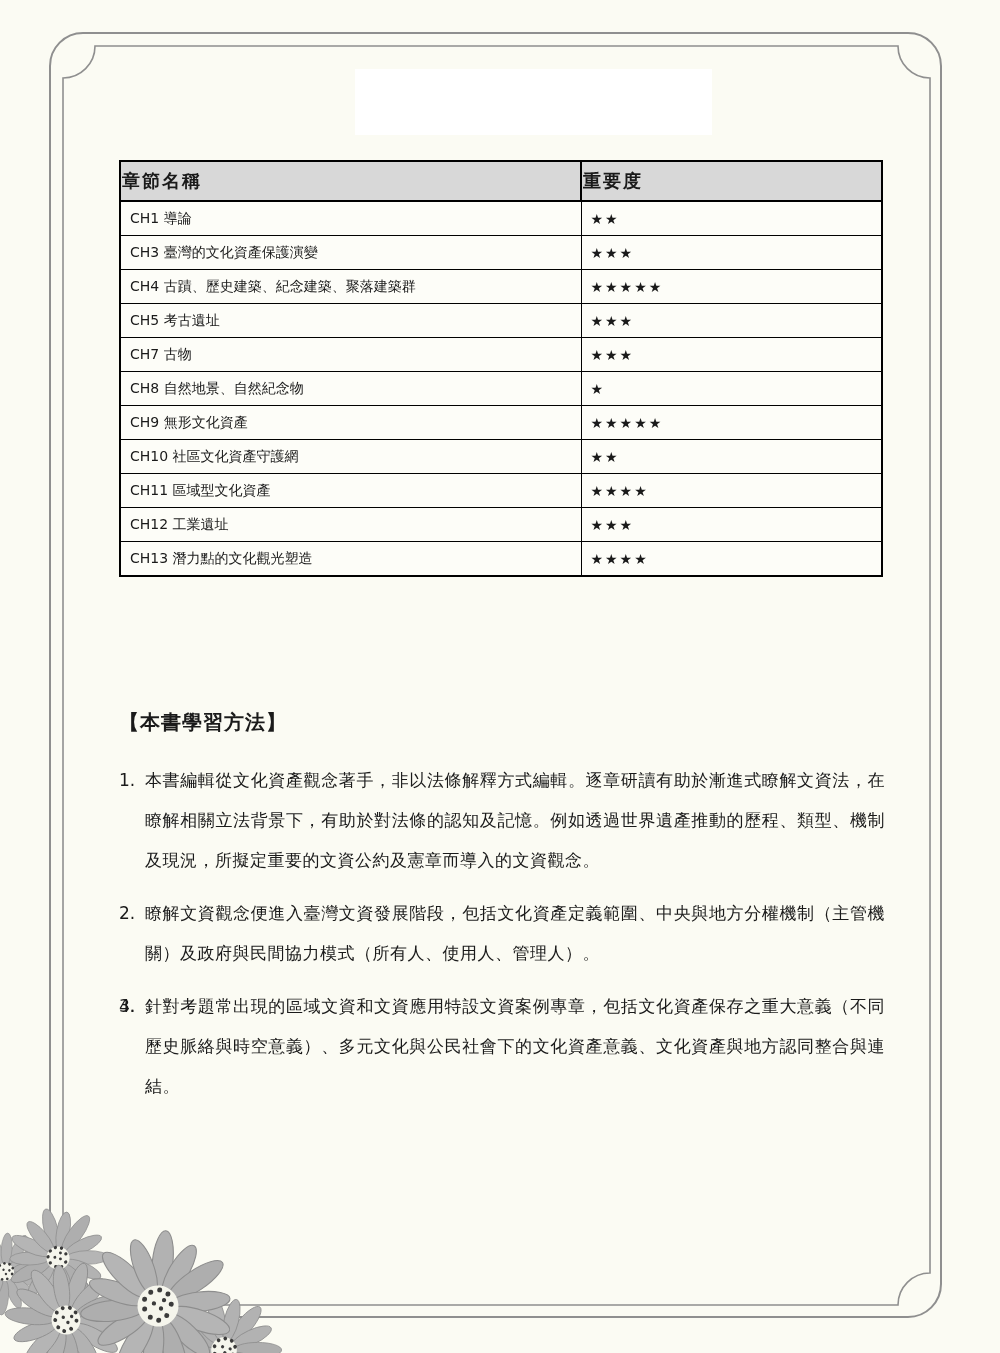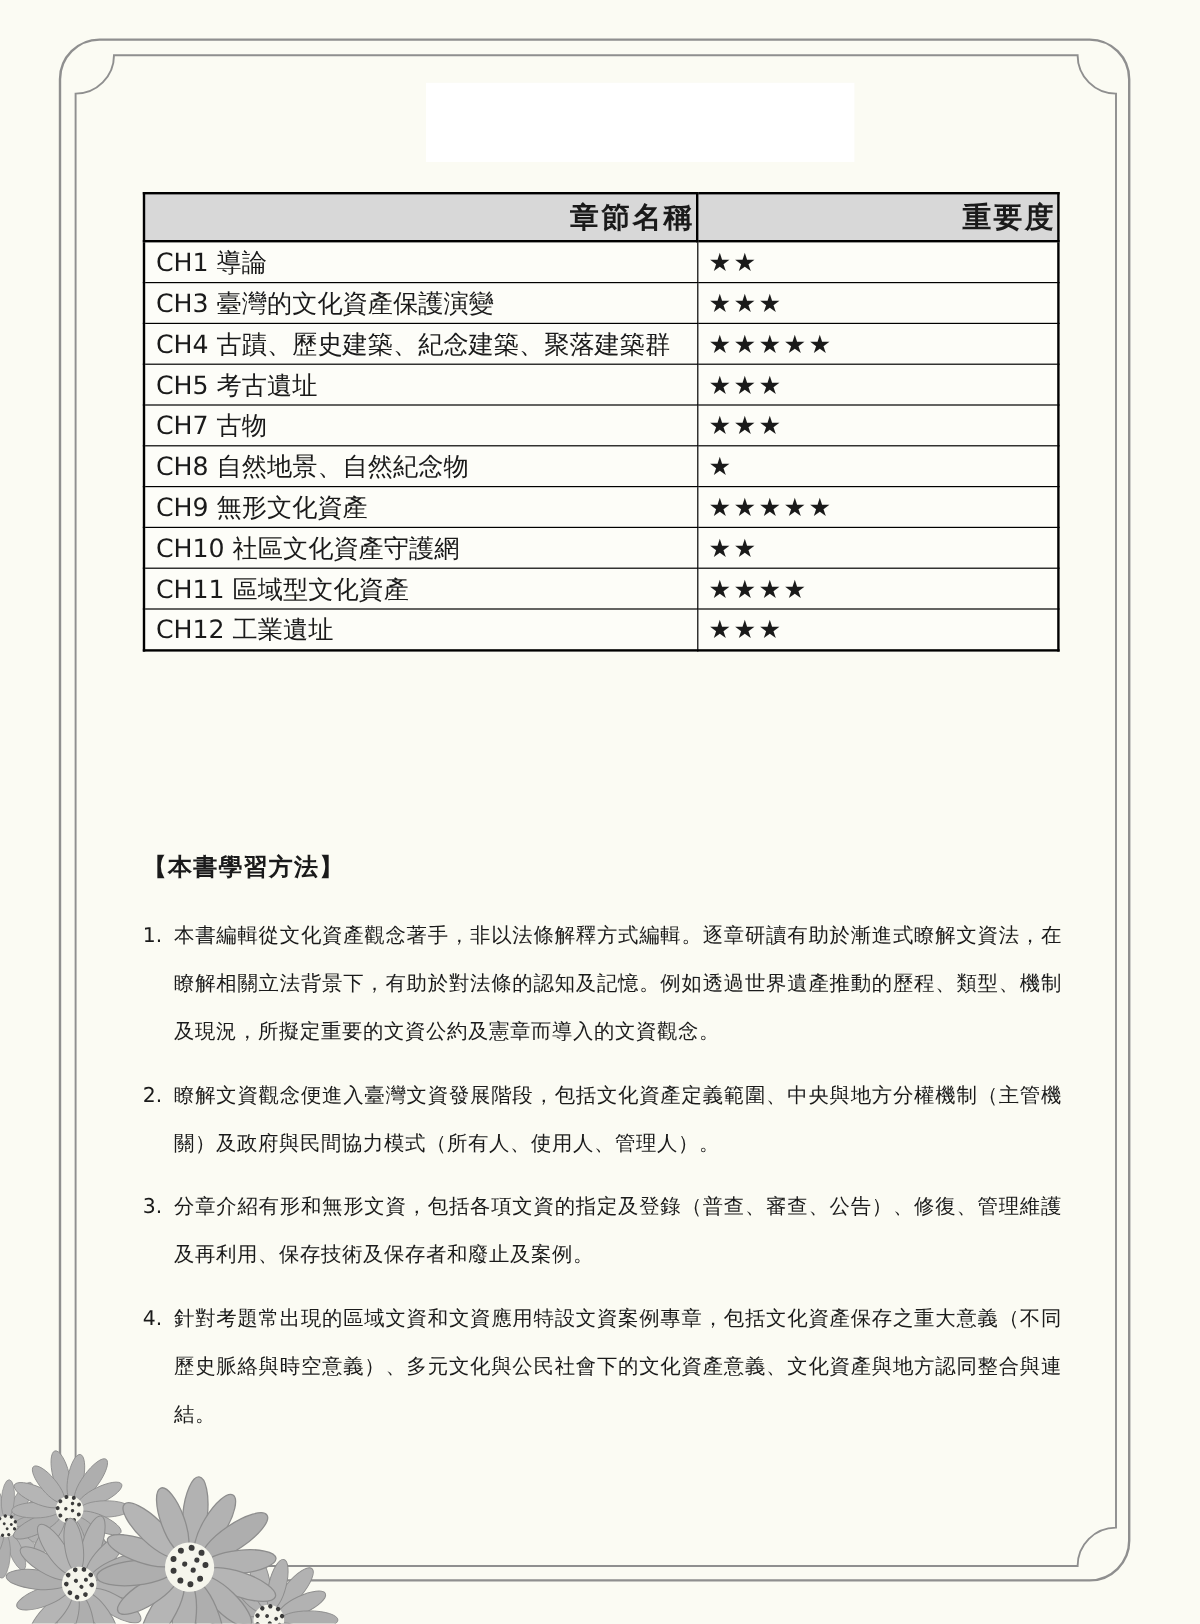--- a/index.html
+++ b/index.html
@@ -23,30 +23,30 @@
     border-collapse:collapse;
     table-layout:fixed;
     width:762px;
     border:2.5px solid #000;
     background:#fdfdf8;
   }
   table.chapters th{
     background:#d8d8d8;
     border:2px solid #000;
     height:36px;
-    font-size:24px;
+    font-size:18px;
     font-weight:bold;
     letter-spacing:2px;
-    text-align:right;
+    text-align:left;
     font-family:Liberation Mono, monospace;
   }
   table.chapters td{
     border:1.5px solid #000;
     height:33px;
-    font-size:21px;
+    font-size:14px;
     padding:0 0 0 9px;
     white-space:nowrap;
     overflow:hidden;
   }
   .colw1{width:461px;}
   .colw2{width:301px;}
   td.stars{
     font-size:16px;
     letter-spacing:2px;
     padding-left:10px;
@@ -134,38 +134,41 @@
             <td class="stars">★★</td>
           </tr>
         <tr>
             <td>CH11 區域型文化資產</td>
             <td class="stars">★★★★</td>
           </tr>
         <tr>
             <td>CH12 工業遺址</td>
             <td class="stars">★★★</td>
           </tr>
+        <tr>
+            <td>CH13 潛力點的文化觀光塑造</td>
+            <td class="stars">★★★★</td>
+          </tr>
       </tbody>
     </table>
   </div>
 
   <div class="methods">
     <div class="methods-heading">【本書學習方法】</div>
 
     <div class="item">
       <span class="num">1.</span>
       <span>本書編輯從文化資產觀念著手，非以法條解釋方式編輯。逐章研讀有助於漸進式瞭解文資法，在瞭解相關立法背景下，有助於對法條的認知及記憶。例如透過世界遺產推動的歷程、類型、機制及現況，所擬定重要的文資公約及憲章而導入的文資觀念。</span>
     </div>
     <div class="item">
       <span class="num">2.</span>
       <span>瞭解文資觀念便進入臺灣文資發展階段，包括文化資產定義範圍、中央與地方分權機制（主管機關）及政府與民間協力模式（所有人、使用人、管理人）。</span>
     </div>
     <div class="item">
       <span class="num">3.</span>
-      <span>分章介紹有形和無形文資，包括各項文資的指定及登錄（普查、審查、公告）、修復、管理維護及再利用、保存技術及保存者和廢止及案例。</span>
     </div>
     <div class="item">
       <span class="num">4.</span>
       <span>針對考題常出現的區域文資和文資應用特設文資案例專章，包括文化資產保存之重大意義（不同歷史脈絡與時空意義）、多元文化與公民社會下的文化資產意義、文化資產與地方認同整合與連結。</span>
     </div>
   </div>
 
   <svg class="deco" viewBox="0 0 1000 1353" aria-hidden="true">
     <defs>
       <g id="fpetals">

